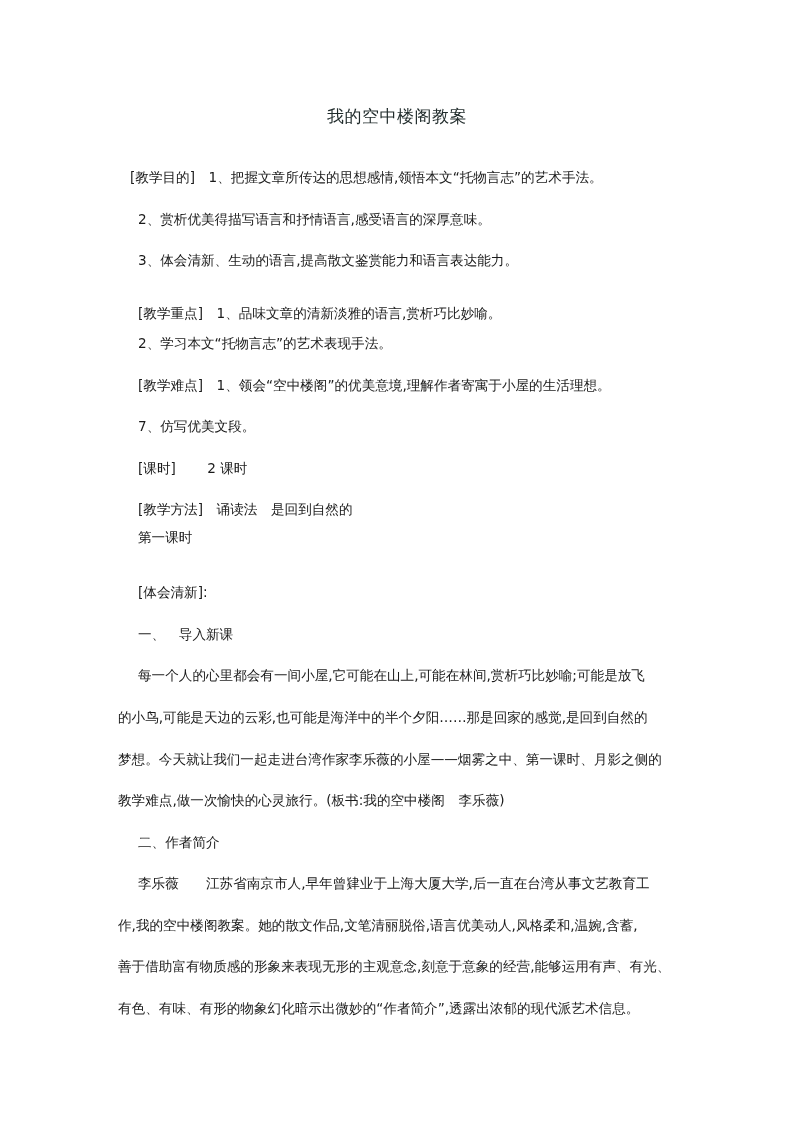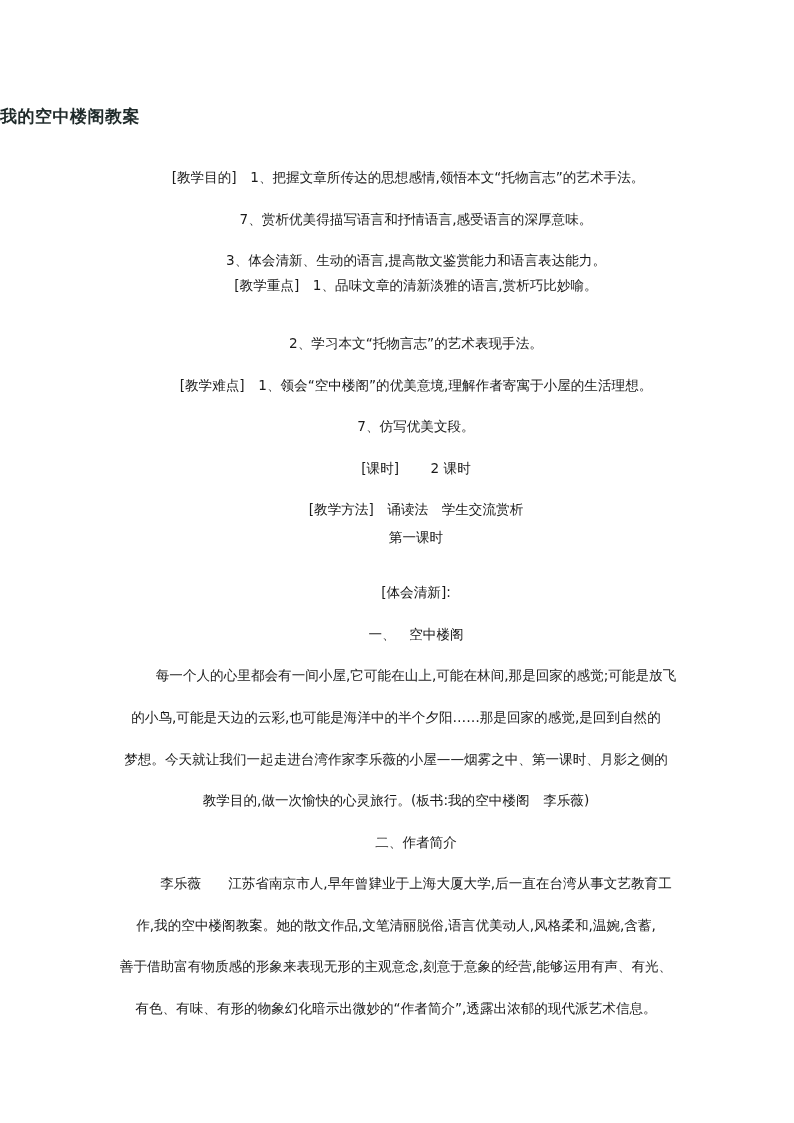--- a/index.html
+++ b/index.html
@@ -1,45 +1,45 @@
 <!DOCTYPE html>
 <html><head>
   <meta charset="utf-8">
   <style>
     html, body { margin: 0; padding: 0; background: #ffffff; }
     body { width: 794px; height: 1123px; position: relative; overflow: hidden;
            font-family: "DejaVu Sans", "Liberation Sans", sans-serif; color: #1a1a1a; }
-    .page-title { position: absolute; top: 105px; left: 0; width: 794px; text-align: left;
-                  font-family: "DejaVu Serif", "Liberation Serif", serif; font-weight: bold;
+    .page-title { position: absolute; top: 105px; left: 0; width: 794px; text-align: center;
+                  font-family: "DejaVu Serif", "Liberation Serif", serif; font-weight: normal;
                   font-size: 17px; color: #1f2a2a; letter-spacing: 0.5px; }
     .line { position: absolute; left: 118px; width: 556px; font-size: 13.6px; line-height: 18px;
-            white-space: nowrap; overflow: hidden; text-align: center; }
+            white-space: nowrap; overflow: hidden; }
     .ind1 { left: 138px; }
     .ind0 { left: 130px; }
   </style>
 </head>
 <body>
 
 <div>
   <div class="page-title">我的空中楼阁教案</div>
 
   <div class="line ind0" style="top:168px">[教学目的]　1、把握文章所传达的思想感情,领悟本文“托物言志”的艺术手法。</div>
-  <div class="line ind1" style="top:210px">7、赏析优美得描写语言和抒情语言,感受语言的深厚意味。</div>
+  <div class="line ind1" style="top:210px">2、赏析优美得描写语言和抒情语言,感受语言的深厚意味。</div>
   <div class="line ind1" style="top:251px">3、体会清新、生动的语言,提高散文鉴赏能力和语言表达能力。</div>
-  <div class="line ind1" style="top:276px">[教学重点]　1、品味文章的清新淡雅的语言,赏析巧比妙喻。</div>
+  <div class="line ind1" style="top:304px">[教学重点]　1、品味文章的清新淡雅的语言,赏析巧比妙喻。</div>
   <div class="line ind1" style="top:334px">2、学习本文“托物言志”的艺术表现手法。</div>
   <div class="line ind1" style="top:376px">[教学难点]　1、领会“空中楼阁”的优美意境,理解作者寄寓于小屋的生活理想。</div>
   <div class="line ind1" style="top:417px">7、仿写优美文段。</div>
   <div class="line ind1" style="top:459px">[课时]　　 2 课时</div>
-  <div class="line ind1" style="top:500px">[教学方法]　诵读法　学生交流赏析</div>
+  <div class="line ind1" style="top:500px">[教学方法]　诵读法　是回到自然的</div>
   <div class="line ind1" style="top:528px">第一课时</div>
   <div class="line ind1" style="top:583px">[体会清新]:</div>
-  <div class="line ind1" style="top:625px">一、　空中楼阁</div>
-  <div class="line ind1" style="top:666px">每一个人的心里都会有一间小屋,它可能在山上,可能在林间,那是回家的感觉;可能是放飞</div>
+  <div class="line ind1" style="top:625px">一、　导入新课</div>
+  <div class="line ind1" style="top:666px">每一个人的心里都会有一间小屋,它可能在山上,可能在林间,赏析巧比妙喻;可能是放飞</div>
   <div class="line" style="top:708px">的小鸟,可能是天边的云彩,也可能是海洋中的半个夕阳……那是回家的感觉,是回到自然的</div>
   <div class="line" style="top:750px">梦想。今天就让我们一起走进台湾作家李乐薇的小屋——烟雾之中、第一课时、月影之侧的</div>
-  <div class="line" style="top:791px">教学目的,做一次愉快的心灵旅行。(板书:我的空中楼阁　李乐薇)</div>
+  <div class="line" style="top:791px">教学难点,做一次愉快的心灵旅行。(板书:我的空中楼阁　李乐薇)</div>
   <div class="line ind1" style="top:833px">二、作者简介</div>
   <div class="line ind1" style="top:874px">李乐薇　　江苏省南京市人,早年曾肄业于上海大厦大学,后一直在台湾从事文艺教育工</div>
   <div class="line" style="top:916px">作,我的空中楼阁教案。她的散文作品,文笔清丽脱俗,语言优美动人,风格柔和,温婉,含蓄,</div>
   <div class="line" style="top:957px">善于借助富有物质感的形象来表现无形的主观意念,刻意于意象的经营,能够运用有声、有光、</div>
   <div class="line" style="top:999px">有色、有味、有形的物象幻化暗示出微妙的“作者简介”,透露出浓郁的现代派艺术信息。</div>
 </div>
 
 </body></html>

